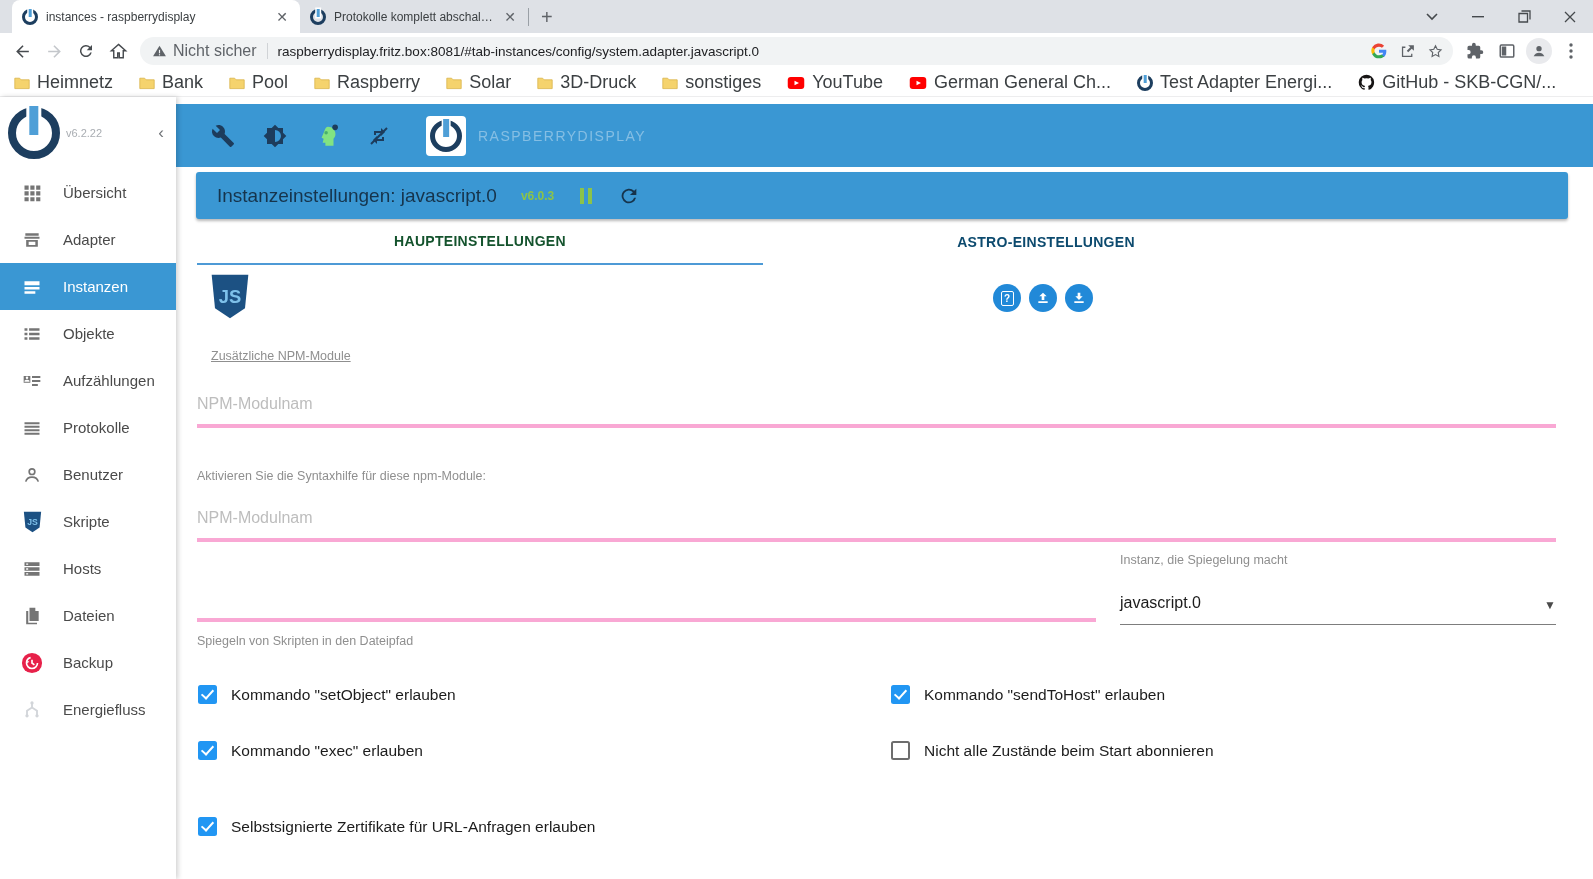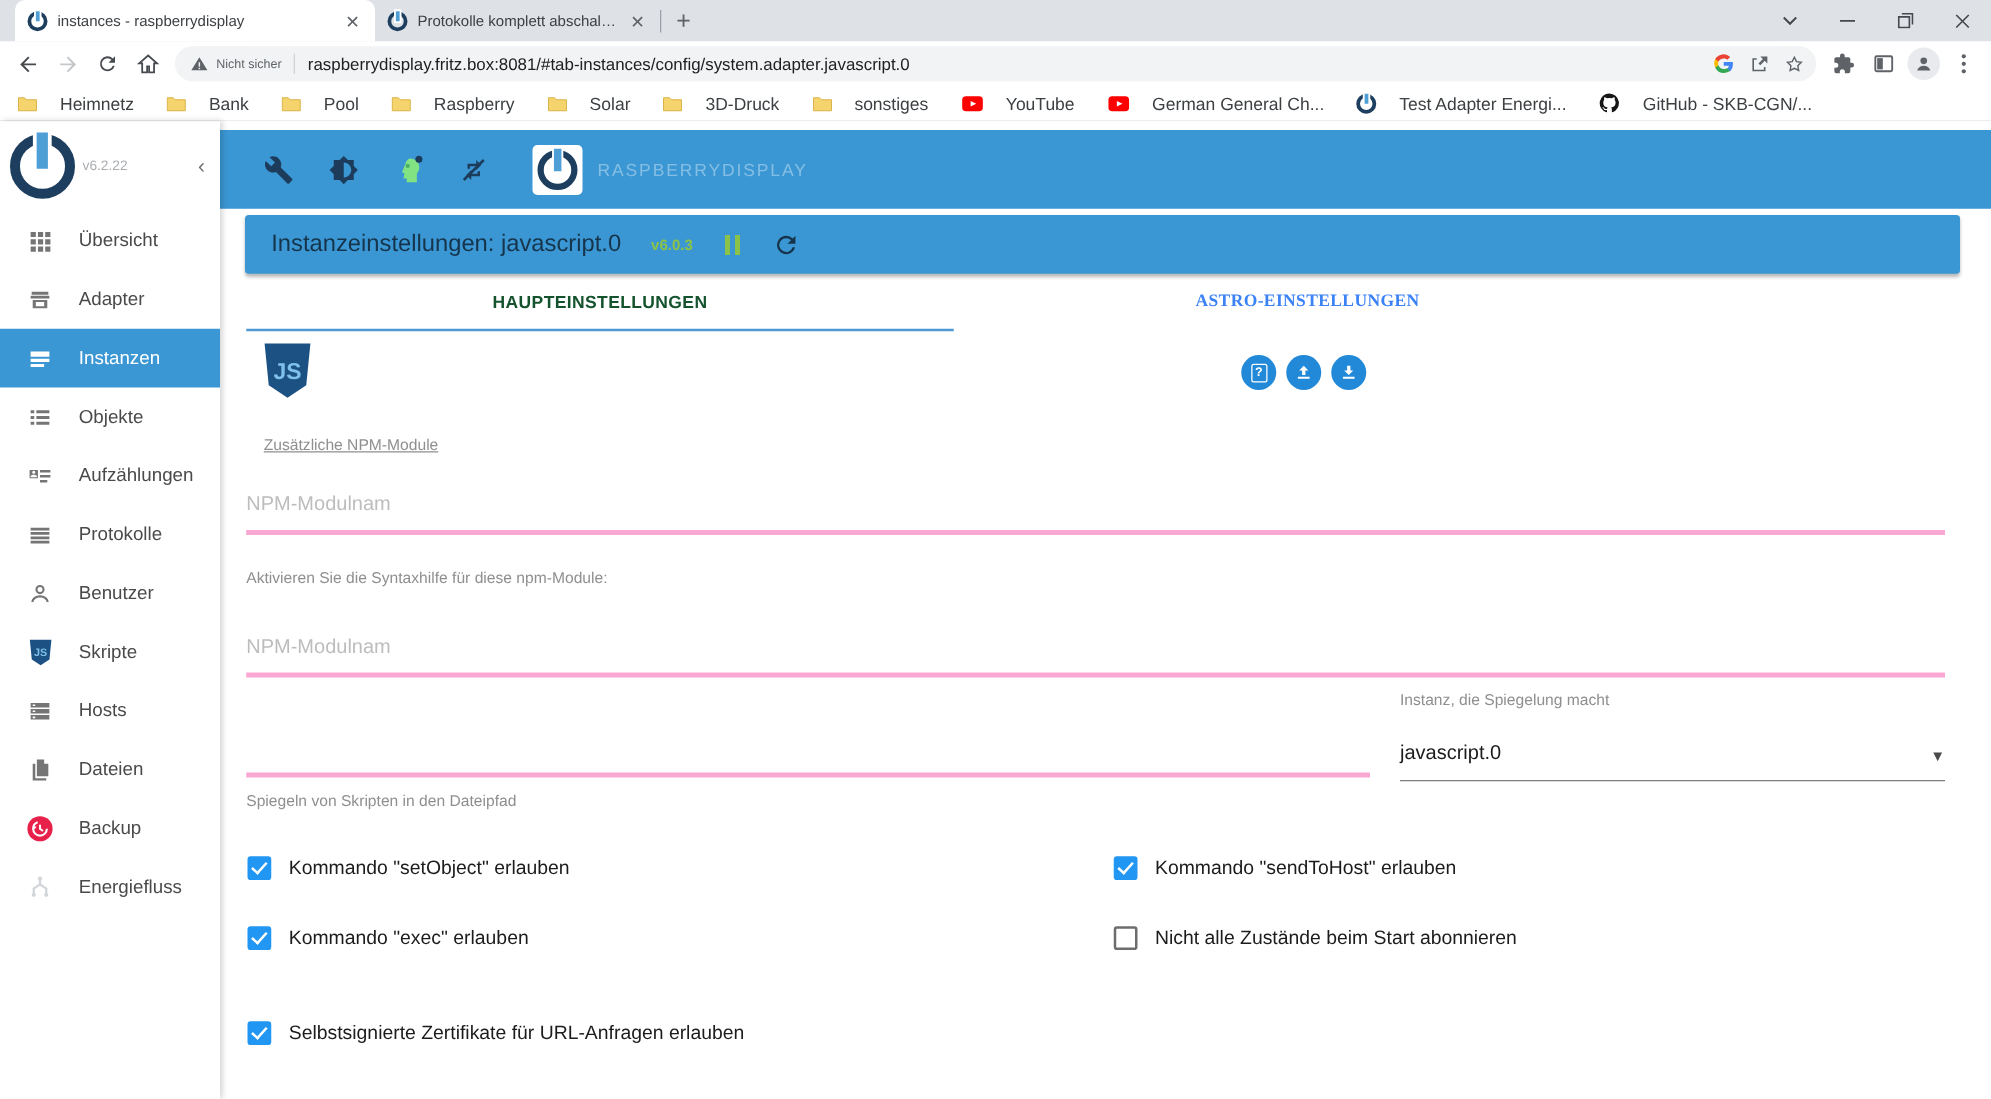--- a/index.html
+++ b/index.html
@@ -15,29 +15,29 @@
   .tab .close { color:#5f6368; font-size:14px; cursor:pointer; padding:0 2px; }
   .tab-sep { width:1px; height:18px; background:#9aa0a6; margin-bottom:7px; }
   .newtab { font-size:20px; color:#5f6368; padding:0 12px; margin-bottom:4px; }
   .wincontrols { position:absolute; right:0; top:0; height:33px; display:flex; align-items:center; }
   .winbtn { width:46px; height:33px; display:flex; align-items:center; justify-content:center; color:#45494d; }
 
   .navbar { height:36px; background:#fff; display:flex; align-items:center; padding:0 6px; }
   .navicon { width:32px; height:32px; display:flex; align-items:center; justify-content:center; border-radius:50%; }
   .addr { flex:1; height:28px; background:#f1f3f4; border-radius:14px; display:flex; align-items:center;
           padding:0 4px 0 12px; margin:0 6px; }
-  .addr .sec { font-size:10px; color:#5f6368; margin:0 4px 0 6px; }
+  .addr .sec { font-size:16px; color:#5f6368; margin:0 4px 0 6px; }
   .addr .div { width:1px; height:16px; background:#d0d3d6; margin:0 10px 0 6px; }
   .addr .url { flex:1; font-size:13.5px; color:#202124; white-space:nowrap; overflow:hidden; }
   .addr-ic { width:28px; height:26px; display:flex; align-items:center; justify-content:center; }
   .avatar { width:26px; height:26px; border-radius:50%; background:#e9eaed; display:flex; align-items:center; justify-content:center; }
 
   .bookmarks { height:28px; background:#fff; display:flex; align-items:center; padding:0 14px; gap:26px;
                border-bottom:1px solid #ededee; }
-  .bm { display:flex; align-items:center; gap:18px; font-size:14px; color:#3c4043; white-space:nowrap; }
+  .bm { display:flex; align-items:center; gap:7px; font-size:18px; color:#3c4043; white-space:nowrap; }
 
   
   .ioblogo { position:relative; display:inline-block; border-radius:50%; border:3px solid #1d3e5f; flex:none; }
   .ioblogo::after { content:""; position:absolute; background:#4f9fd7; box-shadow:0 0 0 1.5px #fff;
                     left:50%; transform:translateX(-50%); top:-24%; height:80%; width:26%; }
   .iob16 { width:16px; height:16px; }
   .iob34 { width:32px; height:32px; border-width:5px; }
   .iob52 { width:52px; height:52px; border-width:8px; }
   .iob52::after { box-shadow:0 0 0 3px #fff; }
 
@@ -69,21 +69,21 @@
   .titlebar .ver { font-size:12px; color:#8bc34a; font-weight:bold; margin-left:24px; }
   .pausebtn { display:flex; gap:4px; margin-left:26px; }
   .pausebtn i { width:4px; height:16px; background:#8bc34a; display:block; }
   .refreshbtn { margin-left:26px; display:flex; }
 
   .content { position:absolute; top:122px; left:0; right:0; bottom:0; }
   .tabsrow { position:absolute; top:0; left:21px; width:1132px; height:46px; display:flex; }
   .cfg-tab { flex:1; display:flex; align-items:center; justify-content:center; font-size:14px;
              font-weight:bold; letter-spacing:.3px; cursor:pointer; }
   .cfg-tab.on { color:#14532d; border-bottom:2px solid #4d9ad6; }
-  .cfg-tab.off { color:#3b82f6;font-family:Liberation Serif, serif; }
+  .cfg-tab.off { color:#0c4a6e; }
 
   .jslogo-big { position:absolute; top:54px; left:34px; }
   .roundbtns { position:absolute; top:65px; left:817px; display:flex; gap:8px; }
   .rb { width:28px; height:28px; border-radius:50%; background:#2189d8; display:flex;
         align-items:center; justify-content:center; }
   .rb .q { border:1.5px solid #fff; border-radius:2px; width:13px; height:15px; color:#fff;
            font-size:10px; font-weight:bold; display:flex; align-items:center; justify-content:center; }
 
   .lbl { position:absolute; color:#8f8f8f; font-size:12.5px; }
   .field { position:absolute; border-bottom:4px solid #f9a8d4; display:flex; align-items:flex-end;
@@ -477,21 +477,21 @@
             <path fill="#fff" d="M10 4h4v5.5h3.5L12 15 6.5 9.5H10zM5 17h14v2.4H5z"></path>
           </svg>
       </div>
     </div>
 
     <div class="lbl" style="top:130px; left:35px;text-decoration:underline;">Zusätzliche NPM-Module</div>
     <div class="field" style="top:150px; left:21px; right:37px; height:59px;">
       <span class="ph">NPM-Modulnam</span>
     </div>
 
-    <div class="lbl" style="top:236px; left:21px;">Aktivieren Sie die Syntaxhilfe für diese npm-Module:</div>
+    <div class="lbl" style="top:250px; left:21px;">Aktivieren Sie die Syntaxhilfe für diese npm-Module:</div>
     <div class="field" style="top:264px; left:21px; right:37px; height:59px;">
       <span class="ph">NPM-Modulnam</span>
     </div>
 
     <div class="lbl" style="top:334px; left:944px;">Instanz, die Spiegelung macht</div>
     <div class="selfield" style="top:352px; left:944px; width:436px; height:54px;">
       <span>javascript.0</span>
       <span class="arrow">▼</span>
     </div>
 

